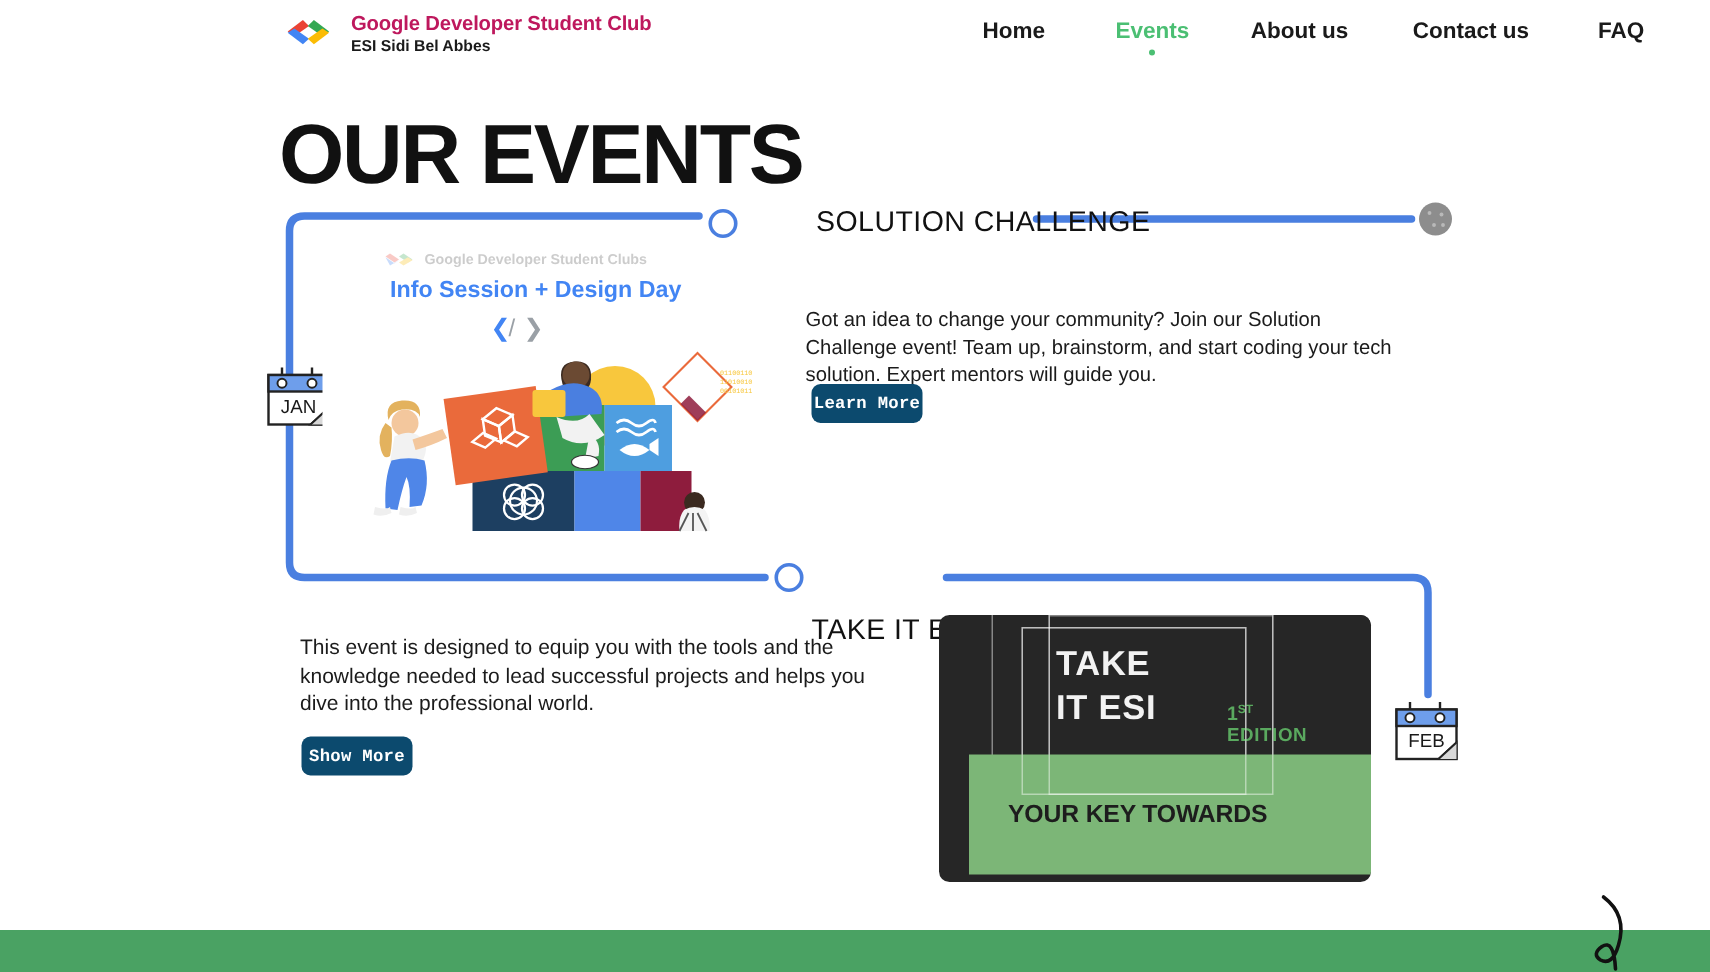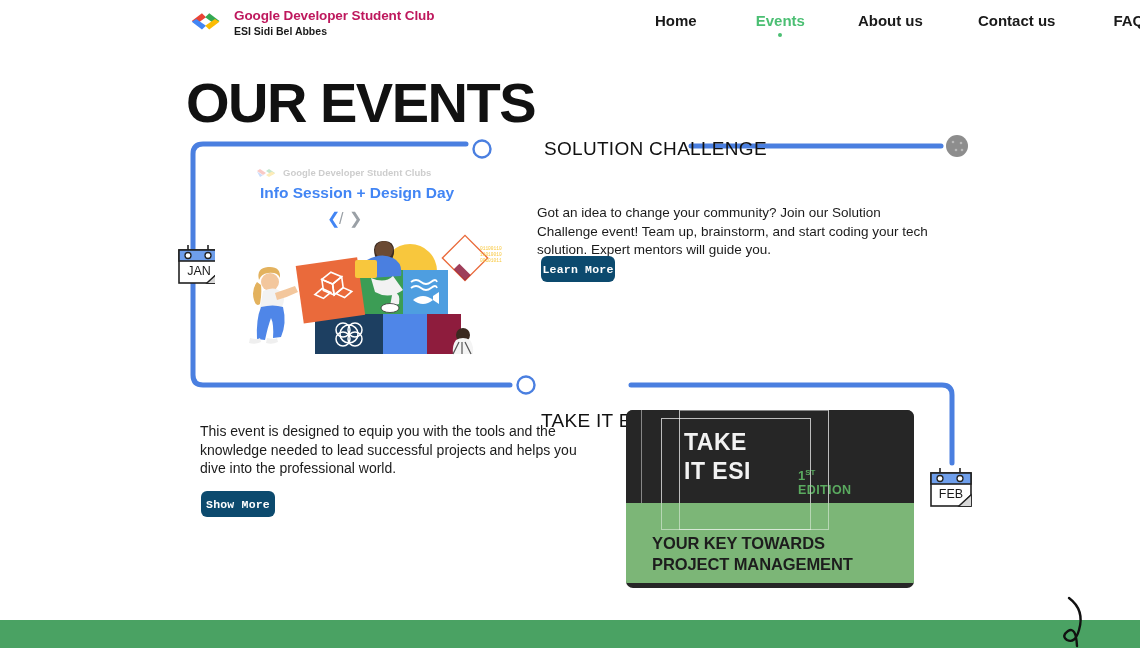--- a/index.html
+++ b/index.html
@@ -20,21 +20,21 @@
   .logo-mark { width: 36px; height: 26px; display:block; }
   .brand-text { display: flex; flex-direction: column; justify-content: center; }
   .brand-title { font-size: 13.5px; font-weight: 700; color: #be185d; letter-spacing: -0.1px; line-height: 16px; }
   .brand-sub { font-size: 10.5px; font-weight: 700; color: #1a1a1a; line-height: 14px; }
 
   .nav { position: absolute; left: 655px; top: 12px; display: flex; align-items: flex-start; }
   .nav-item {
     position: relative; font-size: 15px; font-weight: 600; color: #1a1a1a;
     padding: 0 0; cursor: pointer; white-space: nowrap;
   }
-  .nav-item + .nav-item { margin-left: 12px; }
+  .nav-item + .nav-item { margin-left: 0; }
   .nav-item.active { color: #4bbf73; }
   .nav-dot {
     position: absolute; left: 50%; transform: translateX(-50%);
     bottom: -8px; width: 4px; height: 4px; border-radius: 50%; background: #4bbf73;
   }
 
   
   .page-title {
     position: absolute; left: 186px; top: 74px;
     font-size: 56px; font-weight: 800; letter-spacing: -1.5px; color: #111;
@@ -69,21 +69,21 @@
   #learn-more { position: absolute; left: 541px; top: 256px; width: 74px; height: 26px; }
   #show-more  { position: absolute; left: 201px; top: 491px; width: 74px; height: 26px; }
 
   
   .tie-text {
     position: absolute; left: 200px; top: 422px; width: 400px;
     font-size: 14px; line-height: 18.5px; color: #1b1b1b;
   }
   .poster {
     position: absolute; left: 626px; top: 410px; width: 288px; height: 178px;
-    border-radius: 7px; overflow: hidden; background: #262626;
+    border-radius: 7px; overflow: hidden; background: #262626; padding-left: 20px;
   }
   .poster-top { position: relative; width: 100%; height: 93px; background: #262626; }
   .poster-bottom { position: relative; width: 100%; height: 80px; background: #7cb677; }
   .poster-frame {
     position: absolute; border: 1px solid rgba(255,255,255,0.45); pointer-events: none;
   }
   .pf1 { left: 35px; top: 8px; width: 150px; height: 112px; }
   .pf2 { left: 53px; top: 0px;  width: 150px; height: 120px; border-top: none; }
   .pf3 { left: 15px; top: 0px;  width: 1px;   height: 118px; border: none; border-left: 1px solid rgba(255,255,255,0.45); }
   .poster-title {
@@ -315,21 +315,20 @@
           <span>1</span><sup>ST</sup>
         </div>
         <div class="poster-ed-word">EDITION</div>
       </div>
     </div>
     <div class="poster-bottom">
       <div class="poster-frame" style="left:35px; top:-85px; width:150px; height:112px;"></div>
       <div class="poster-frame" style="left:53px; top:-93px; width:150px; height:120px;"></div>
       <div class="poster-tag">
         <div>YOUR KEY TOWARDS</div>
-        <div>PROJECT MANAGEMENT</div>
       </div>
     </div>
   </div>
 
   <div class="footer-band"></div>
   <svg class="squiggle" viewBox="0 0 42 52">
     <path d="M14 2 Q30 14 24 34 Q20 48 12 44 Q6 40 13 35 Q21 30 22 50" fill="none" stroke="#111" stroke-width="2.4" stroke-linecap="round"></path>
   </svg>
 
 </div>

